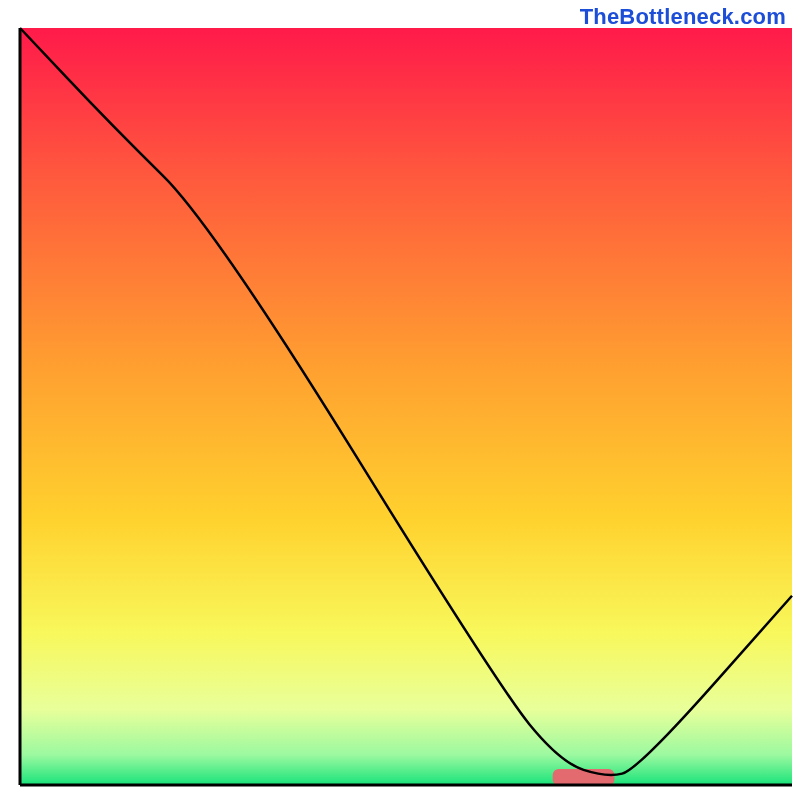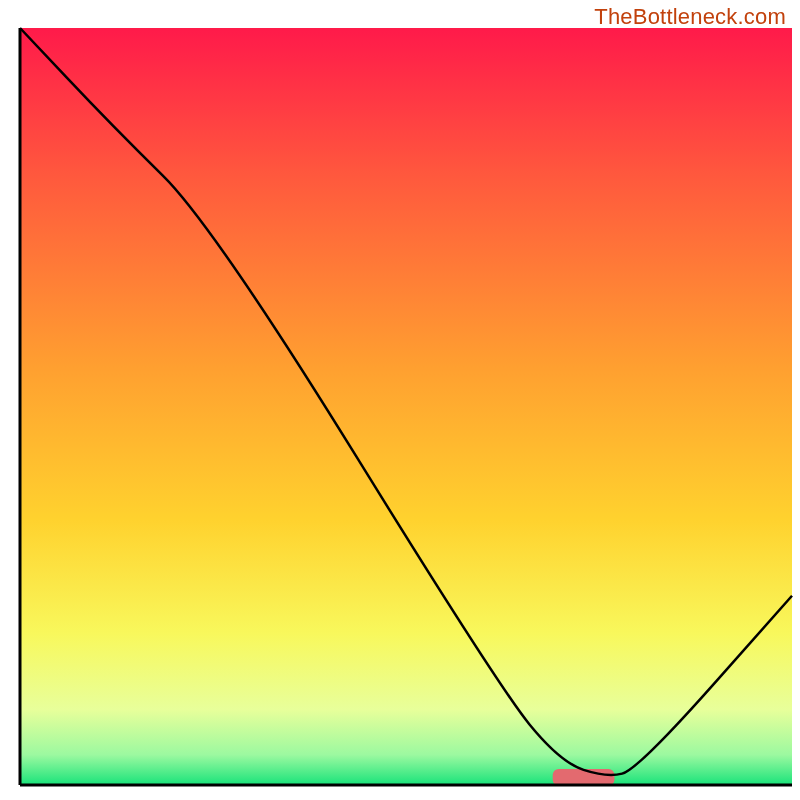--- a/index.html
+++ b/index.html
@@ -14,22 +14,22 @@
   .container {
     position: relative;
     width: 800px;
     height: 800px;
   }
   .watermark {
     position: absolute;
     top: 4px;
     right: 14px;
     font-size: 22px;
-    font-weight: 400;
-    color: #c2410c;
+    font-weight: 700;
+    color: #1d4ed8;
     letter-spacing: 0.2px;
     user-select: none;
   }
   svg.chart {
     position: absolute;
     left: 0;
     top: 0;
   }
 </style>
 </head>

